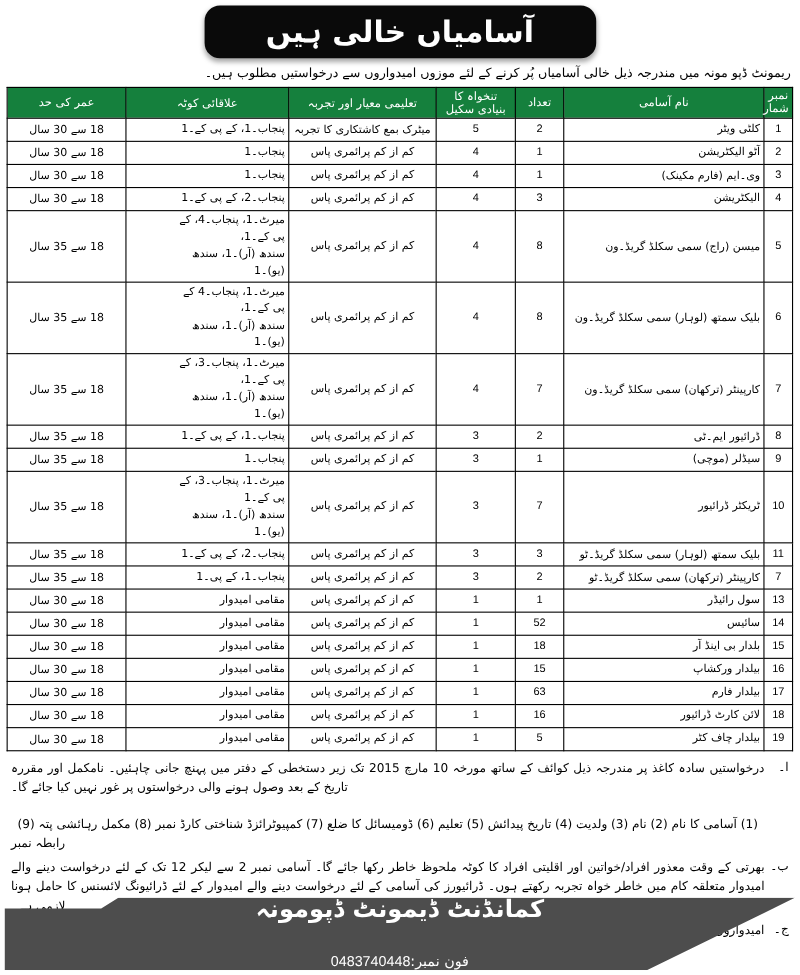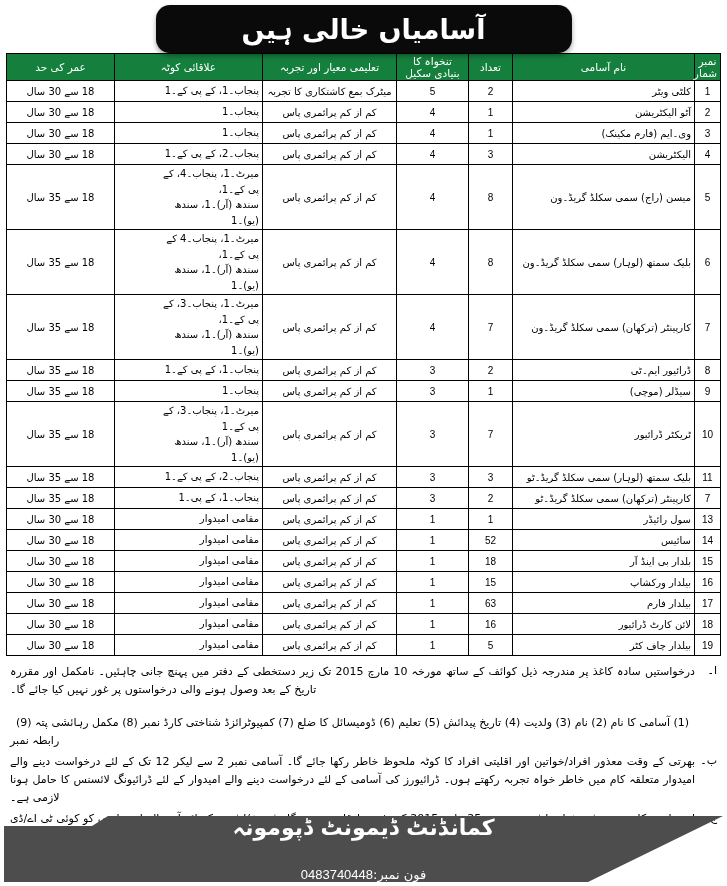--- a/index.html
+++ b/index.html
@@ -23,21 +23,21 @@
 
   
   .title-wrap {
     padding-top: 5px;
     display: flex;
     justify-content: center;
   }
   .title-banner {
     background: #0a0a0a;
     border-radius: 14px;
-    width: 416px;
+    width: 356px;
     height: 48px;
     display: flex;
     align-items: center;
     justify-content: center;
     box-shadow: 0 3px 5px rgba(0,0,0,0.35);
   }
   .title-banner .title-text {
     color: #fff;
     font-size: 27px;
     font-weight: bold;
@@ -170,20 +170,21 @@
 <body>
 
 <div class="page">
 
   <div class="title-wrap">
     <div class="title-banner">
       <span class="title-text">آسامیاں خالی ہیں</span>
     </div>
   </div>
 
+  <div class="intro">ریمونٹ ڈپو مونہ میں مندرجہ ذیل خالی آسامیاں پُر کرنے کے لئے موزوں امیدواروں سے درخواستیں مطلوب ہیں۔</div>
 
   <div class="tbl-wrap">
     <table class="jobs">
       <thead>
         <tr>
           <th class="h-sr">نمبر شمار</th>
           <th class="h-name">نام آسامی</th>
           <th class="h-cnt">تعداد</th>
           <th class="h-scale">تنخواہ کا بنیادی سکیل</th>
           <th class="h-edu">تعلیمی معیار اور تجربہ</th>

